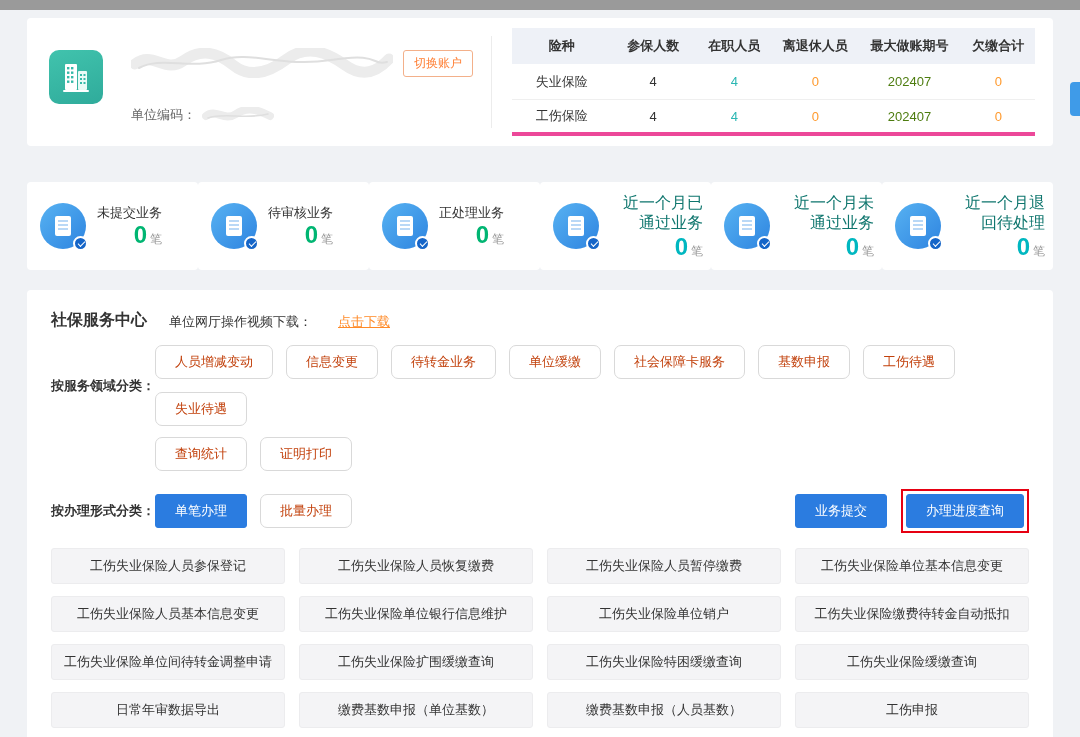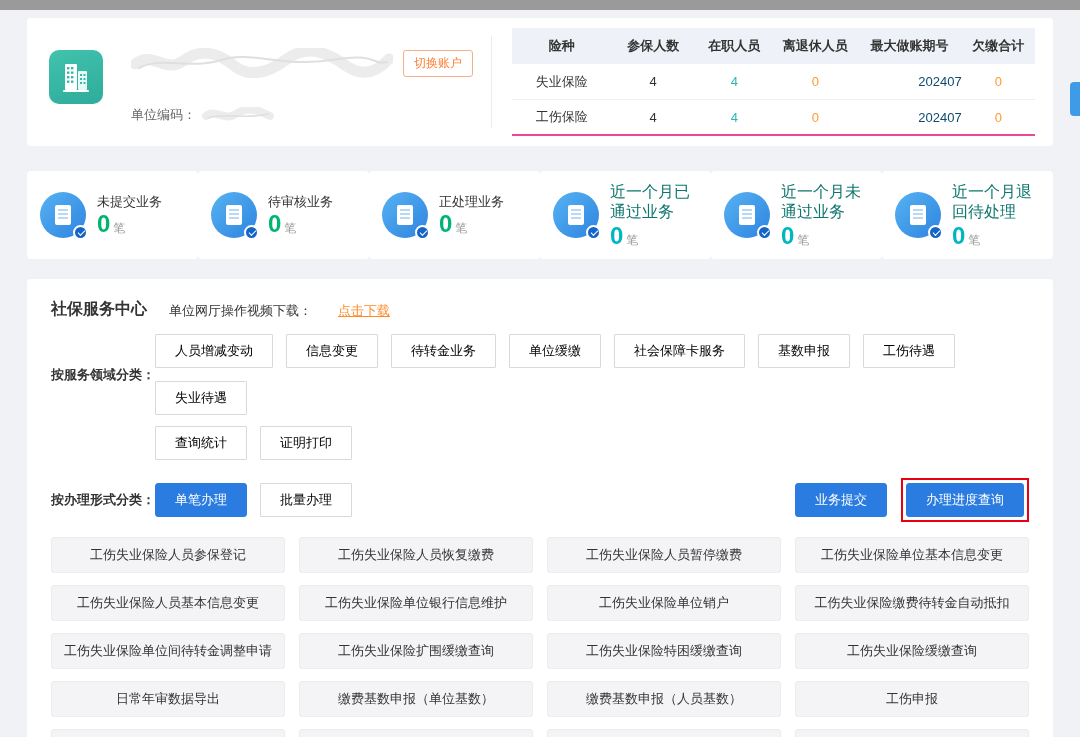--- a/index.html
+++ b/index.html
@@ -20,27 +20,27 @@
   .company-info { flex:1; }
   .name-row { display:flex; align-items:center; gap:10px; height:34px; }
   .switch-btn { border:1px solid #f3b08a; color:#ff7e33; background:#fff; font-size:12px; padding:4px 10px; border-radius:3px; cursor:pointer; white-space:nowrap; }
   .code-row { margin-top:26px; display:flex; align-items:center; gap:6px; color:#666;text-align:right; }
   .v-divider { width:1px; height:92px; background:#ececec; margin:0 20px 0 4px; flex-shrink:0; }
 
   .ins-table { flex:1; }
   .ins-row { display:flex; height:36px; align-items:center; text-align:center; }
   .ins-row.hd { background:#eef1f7;font-weight:bold; }
   .ins-row.dt { border-bottom:1px solid #efefef; }
-  .ins-row.dt:last-child { border-bottom:2px solid #ec4899; }
+  .ins-row.dt:last-child { border-bottom:4px solid #ec4899; }
   .cell { overflow:hidden; white-space:nowrap; }
   .c0{width:19%;} .c1{width:16%;} .c2{width:15%;} .c3{width:16%;} .c4{width:20%;} .c5{width:14%;}
-  .t-teal{color:#2bb7b3;} .t-orange{color:#ff9a2e;} .t-blue{color:#0c4a6e;text-align:right;} .t-dark{color:#333;text-align:center;}
+  .t-teal{color:#2bb7b3;} .t-orange{color:#ff9a2e;} .t-blue{color:#4d7c0f;} .t-dark{color:#333;text-align:center;}
 
   
-  .stats { display:flex; margin-top:25px; }
+  .stats { display:flex; margin-top:36px;text-align:right; }
   .stat-card { flex:1; background:#fff; border-radius:4px; height:88px; display:flex; align-items:center; gap:11px; padding:0 8px 0 13px; }
   .stat-icon { width:46px; height:46px; border-radius:50%; flex-shrink:0; position:relative;
     background:linear-gradient(135deg,#57b2f2,#2e84e0); display:flex; align-items:center; justify-content:center; }
   .stat-doc { width:16px; height:20px; background:#fff; border-radius:2px; position:relative; }
   .stat-doc::before { content:""; position:absolute; left:3px; right:3px; top:4px; height:2px; background:#b9d8f6; box-shadow:0 4px 0 #b9d8f6, 0 8px 0 #b9d8f6; }
   .stat-badge { position:absolute; right:-2px; bottom:-2px; width:15px; height:15px; border-radius:50%; background:#1565c8; border:2px solid #fff; }
   .stat-badge::after { content:""; position:absolute; left:3px; top:3px; width:6px; height:3px; border-left:1.5px solid #fff; border-bottom:1.5px solid #fff; transform:rotate(-45deg); }
   .stat-label { font-size:13px; color:#333; line-height:1.2; }
   .stat-num { font-size:24px; font-weight:bold; color:#00b572; margin-top:3px; line-height:1; }
   .stat-num .unit { font-size:12px; color:#999; font-weight:normal; margin-left:3px; }
@@ -51,21 +51,21 @@
   .main-card { background:#fff; border-radius:4px; margin-top:20px; padding:20px 24px 16px; }
   .mc-head { display:flex; align-items:flex-end; }
   .mc-title { font-size:16px; font-weight:bold; }
   .mc-video { margin-left:22px; }
   .mc-link { color:#ff8a27; text-decoration:underline; margin-left:26px; cursor:pointer; }
 
   .row { display:flex; align-items:center; margin-top:14px; }
   .row-label { width:104px; flex-shrink:0; font-weight:bold; }
   .btn-group { display:flex; gap:13px; flex-wrap:wrap; }
   .indent { margin-left:104px; margin-top:11px; }
-  .w-btn { border:1px solid #d9d9d9; background:#fff; border-radius:1px; padding:7px 19px; font-size:13px; color:#000000; cursor:pointer; white-space:nowrap; }
+  .w-btn { border:1px solid #d9d9d9; background:#fff; border-radius:7px; padding:7px 19px; font-size:13px; color:#c2410c; cursor:pointer; white-space:nowrap; }
   .b-btn { border:1px solid #2b7ce0; background:#2b7ce0; border-radius:3px; padding:7px 19px; font-size:13px; color:#fff; cursor:pointer; white-space:nowrap; }
   .form-row { margin-top:18px; }
   .flex-sp { flex:1; }
   .red-note { border:2px solid #e60012; padding:3px; margin-left:14px; }
 
   .grid { display:grid; grid-template-columns:repeat(4,1fr); gap:12px 14px; margin-top:15px; }
   .g-btn { background:#f4f4f6; border:1px solid #ececee; border-radius:3px; height:36px; display:flex; align-items:center; justify-content:center; color:#333; cursor:pointer; white-space:nowrap; overflow:hidden; }
 
   .floating-tab { position:absolute; top:82px; right:0; width:10px; height:34px; background:#3f9be8; border-radius:4px 0 0 4px; }
 </style>

